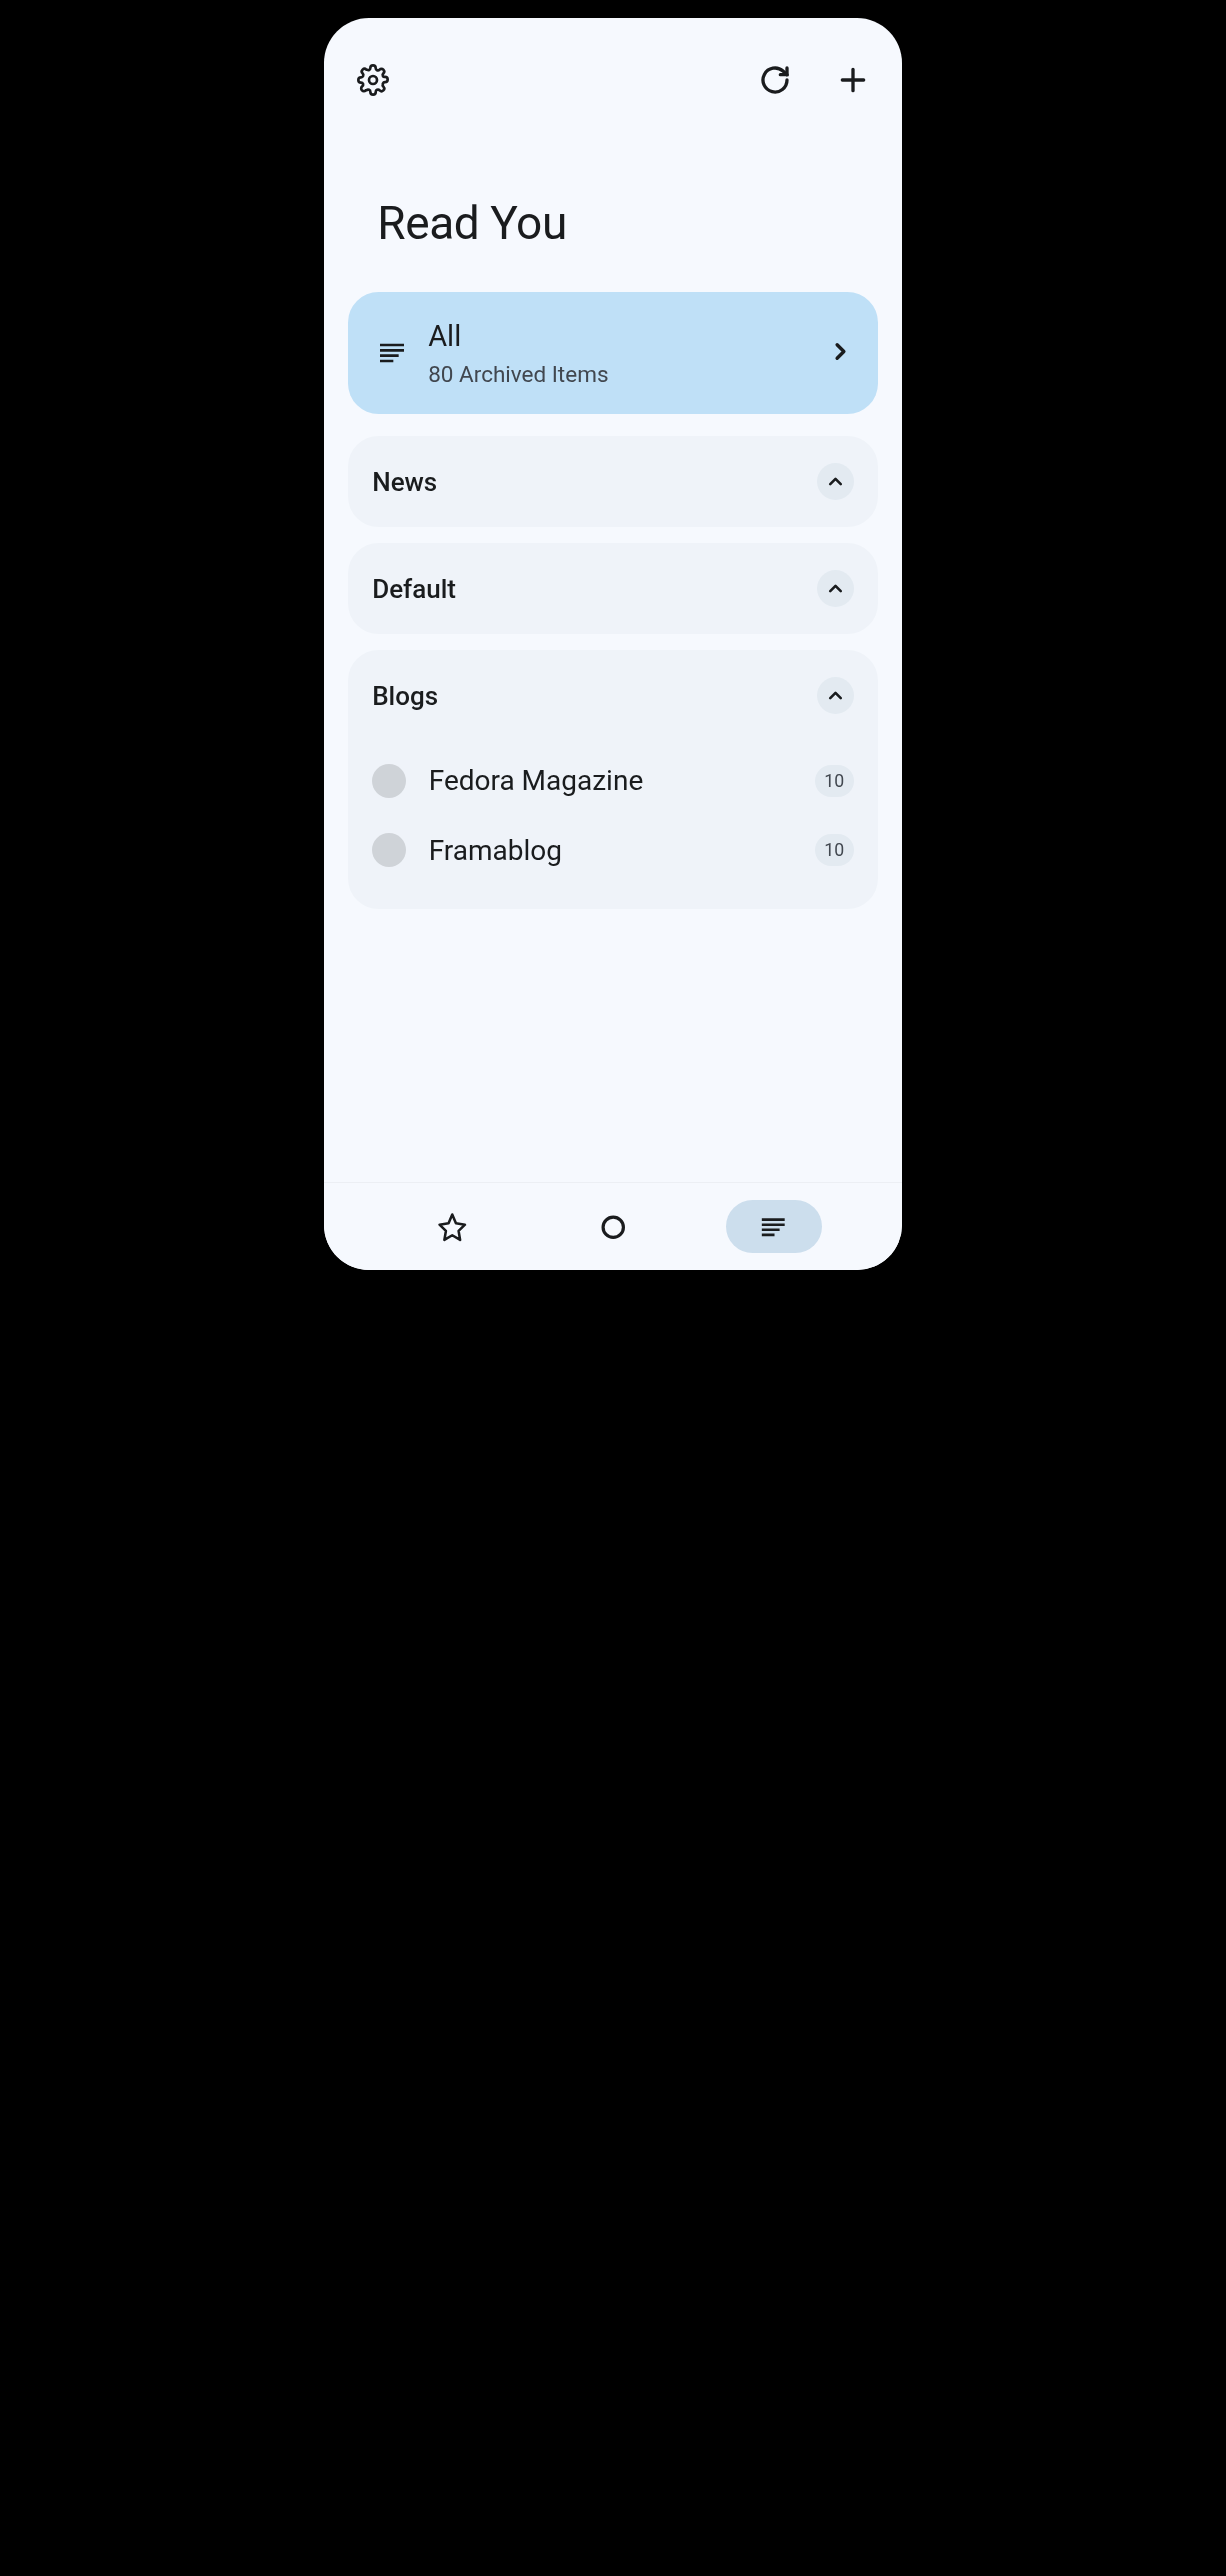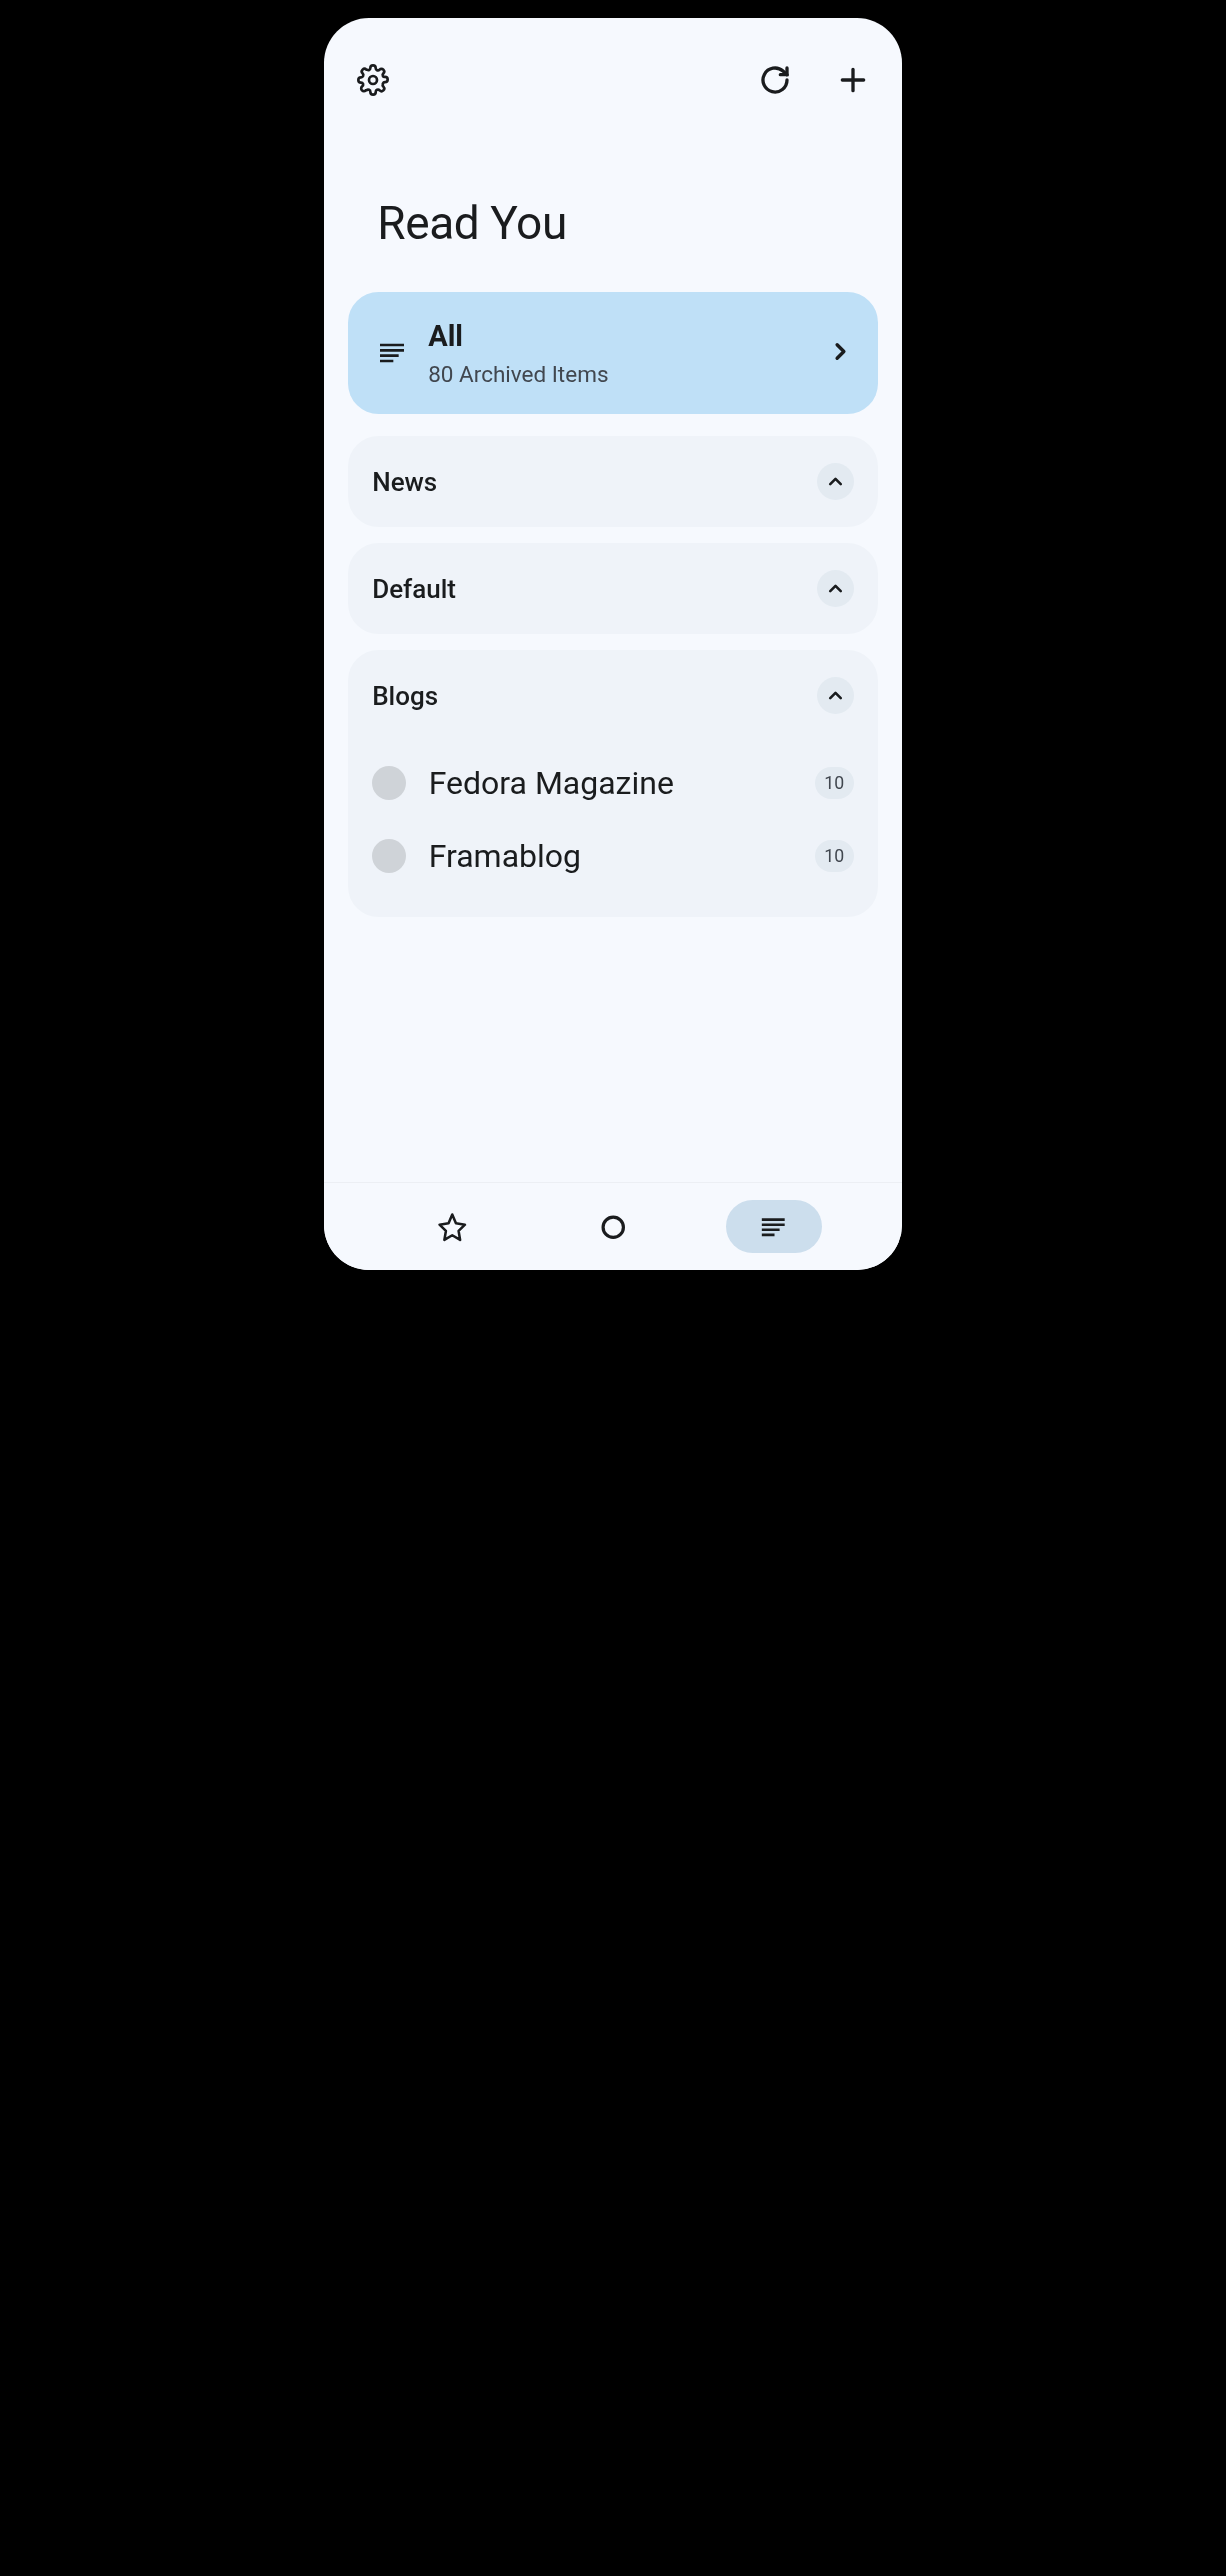--- a/index.html
+++ b/index.html
@@ -79,21 +79,21 @@
     margin: 42px 24px 0 24px;
     background: #bfe0f7;
     border-radius: 30.5px;
     padding: 27px 24px 27px 24px;
     display: flex;
     align-items: center;
   }
   .all-card .leading { width: 40px; display:flex; justify-content:center; }
   .all-card .leading svg { width: 32px; height: 32px; color:#1a1c1e; }
   .all-card .body { flex: 1; padding-left: 16px; }
-  .all-card .t1 { font-size: 29px; font-weight: 700; color:#1a1c1e; }
+  .all-card .t1 { font-size: 29px; font-weight: 400; color:#1a1c1e; }
   .all-card .t2 { font-size: 22.5px; color:#41474f; margin-top: 8px; }
   .all-card .trailing svg { width: 27px; height: 27px; color:#1a1c1e; }
 
   
   .section-label {
     color: #0b6088;
     font-size: 22.5px;
     font-weight: 500;
     padding: 0 37px;
     margin-top: 42px;
@@ -133,21 +133,21 @@
     padding: 17.7px 0;
   }
   .feed-row .avatar {
     width: 34px; height: 34px;
     border-radius: 50%;
     background: #cfd3d8;
     flex-shrink: 0;
   }
   .feed-row .label {
     flex: 1;
-    font-size: 32px;
+    font-size: 28px;
     color: #1a1c1e;
     padding-left: 22.5px;
   }
   .feed-row .badge {
     min-width: 37px;
     height: 32px;
     padding: 0 9.6px;
     border-radius: 16px;
     background: #e3eaf1;
     color: #41474f;

